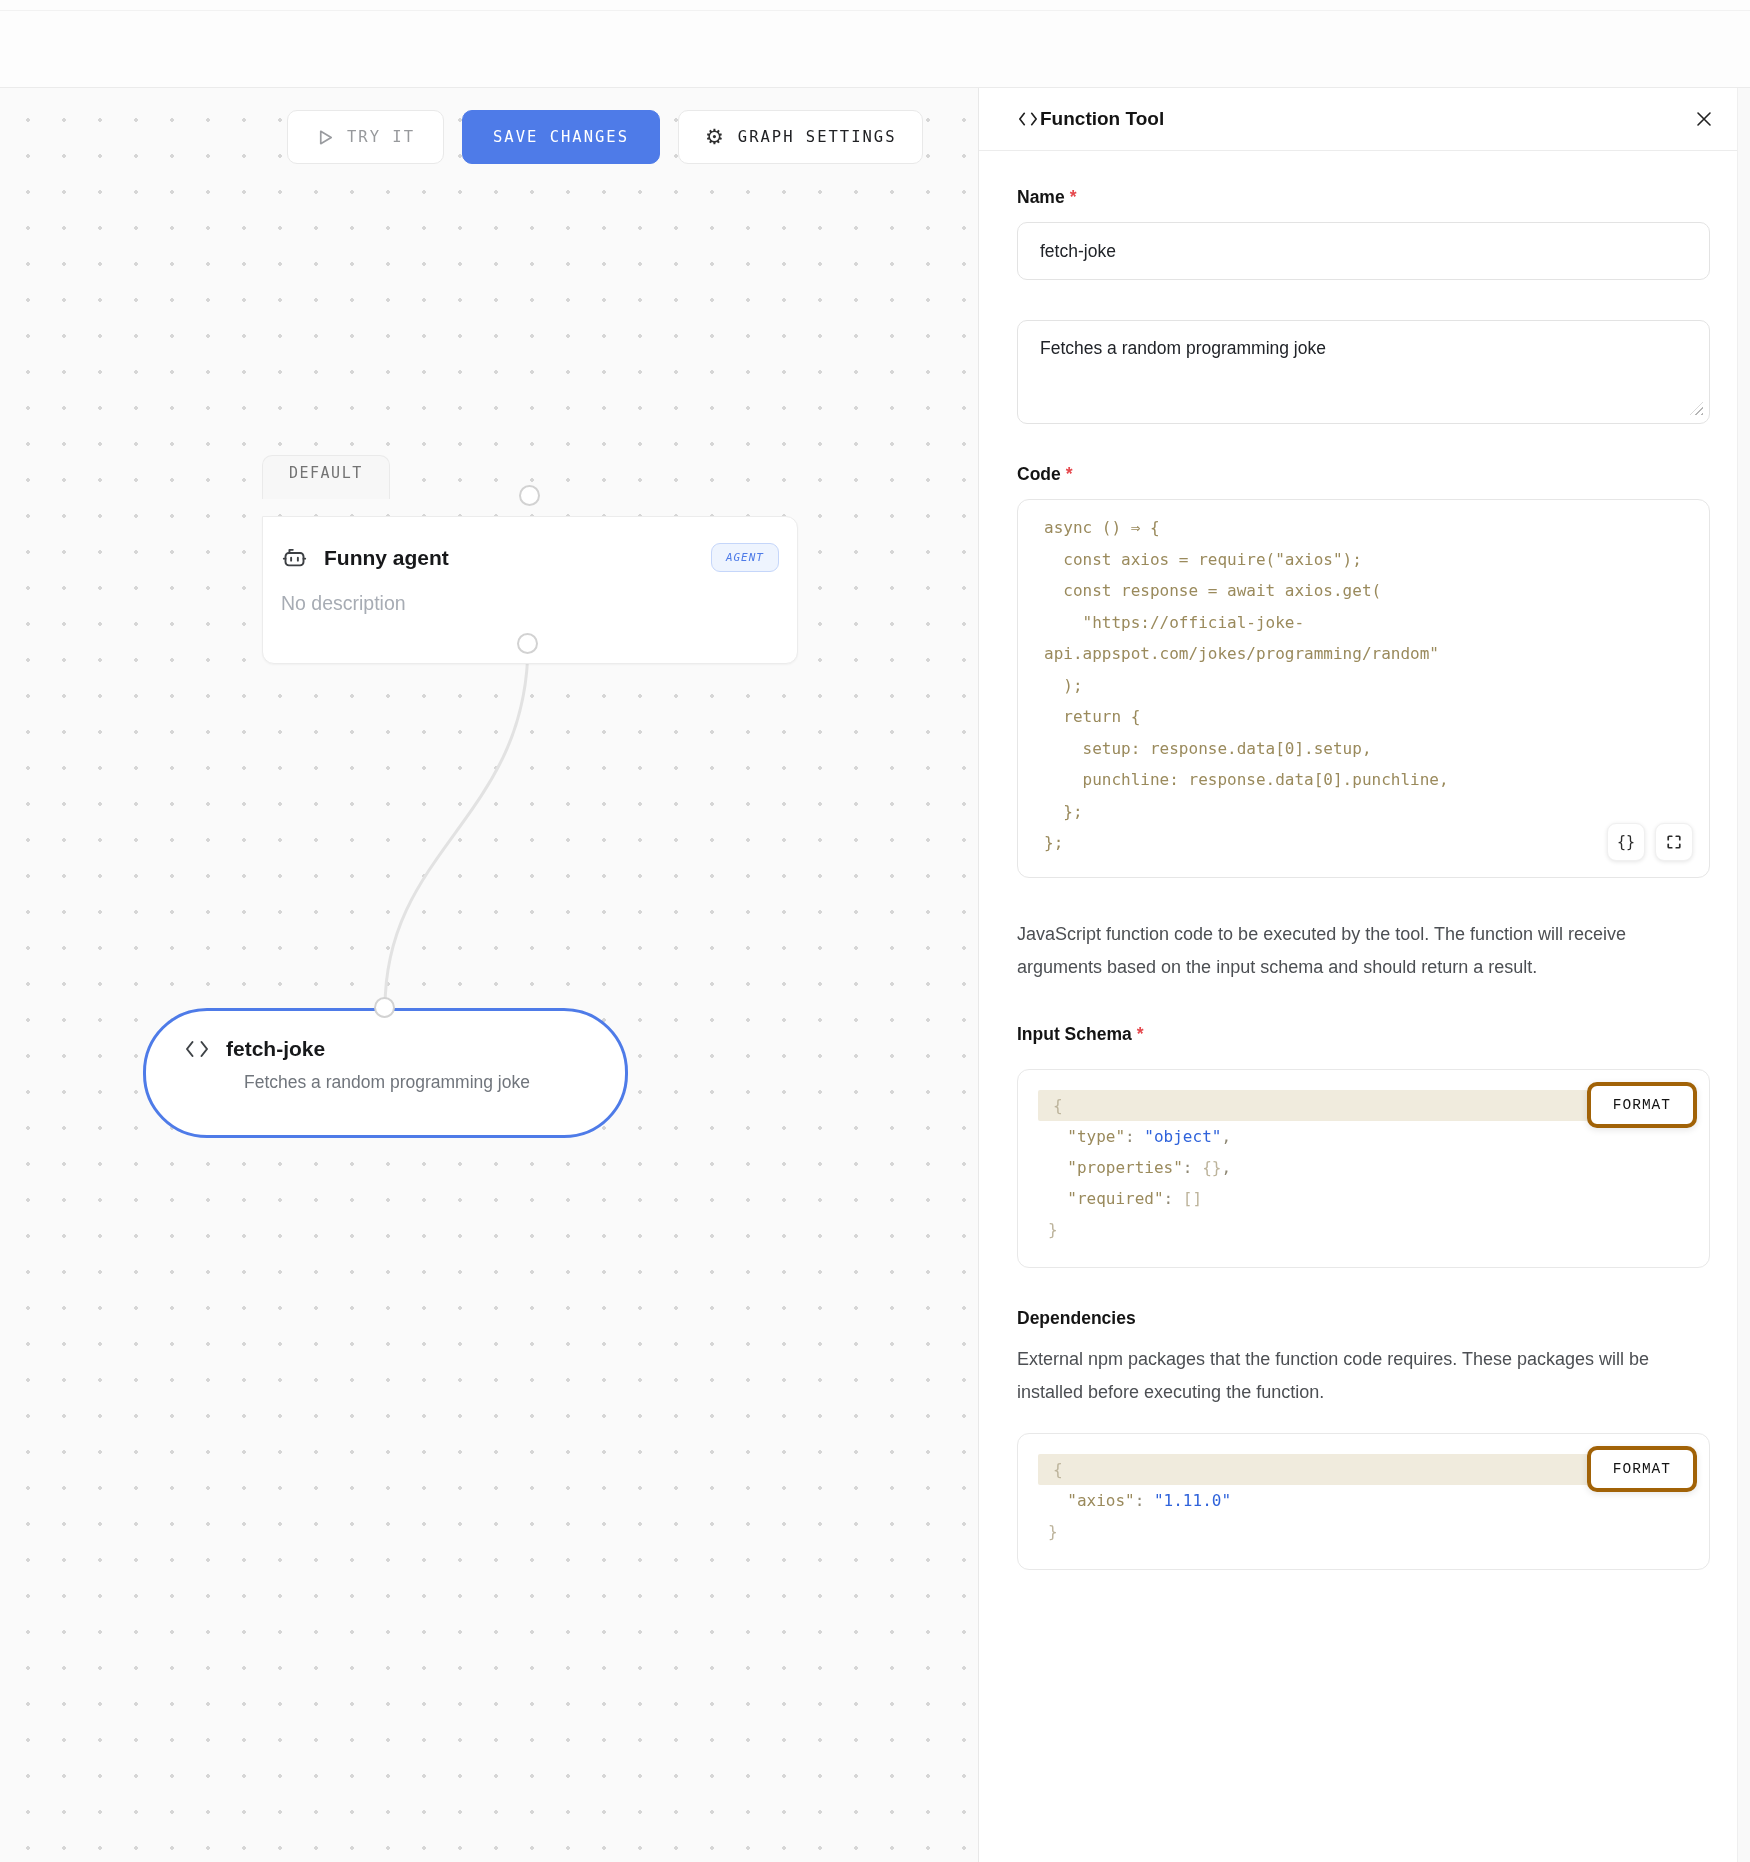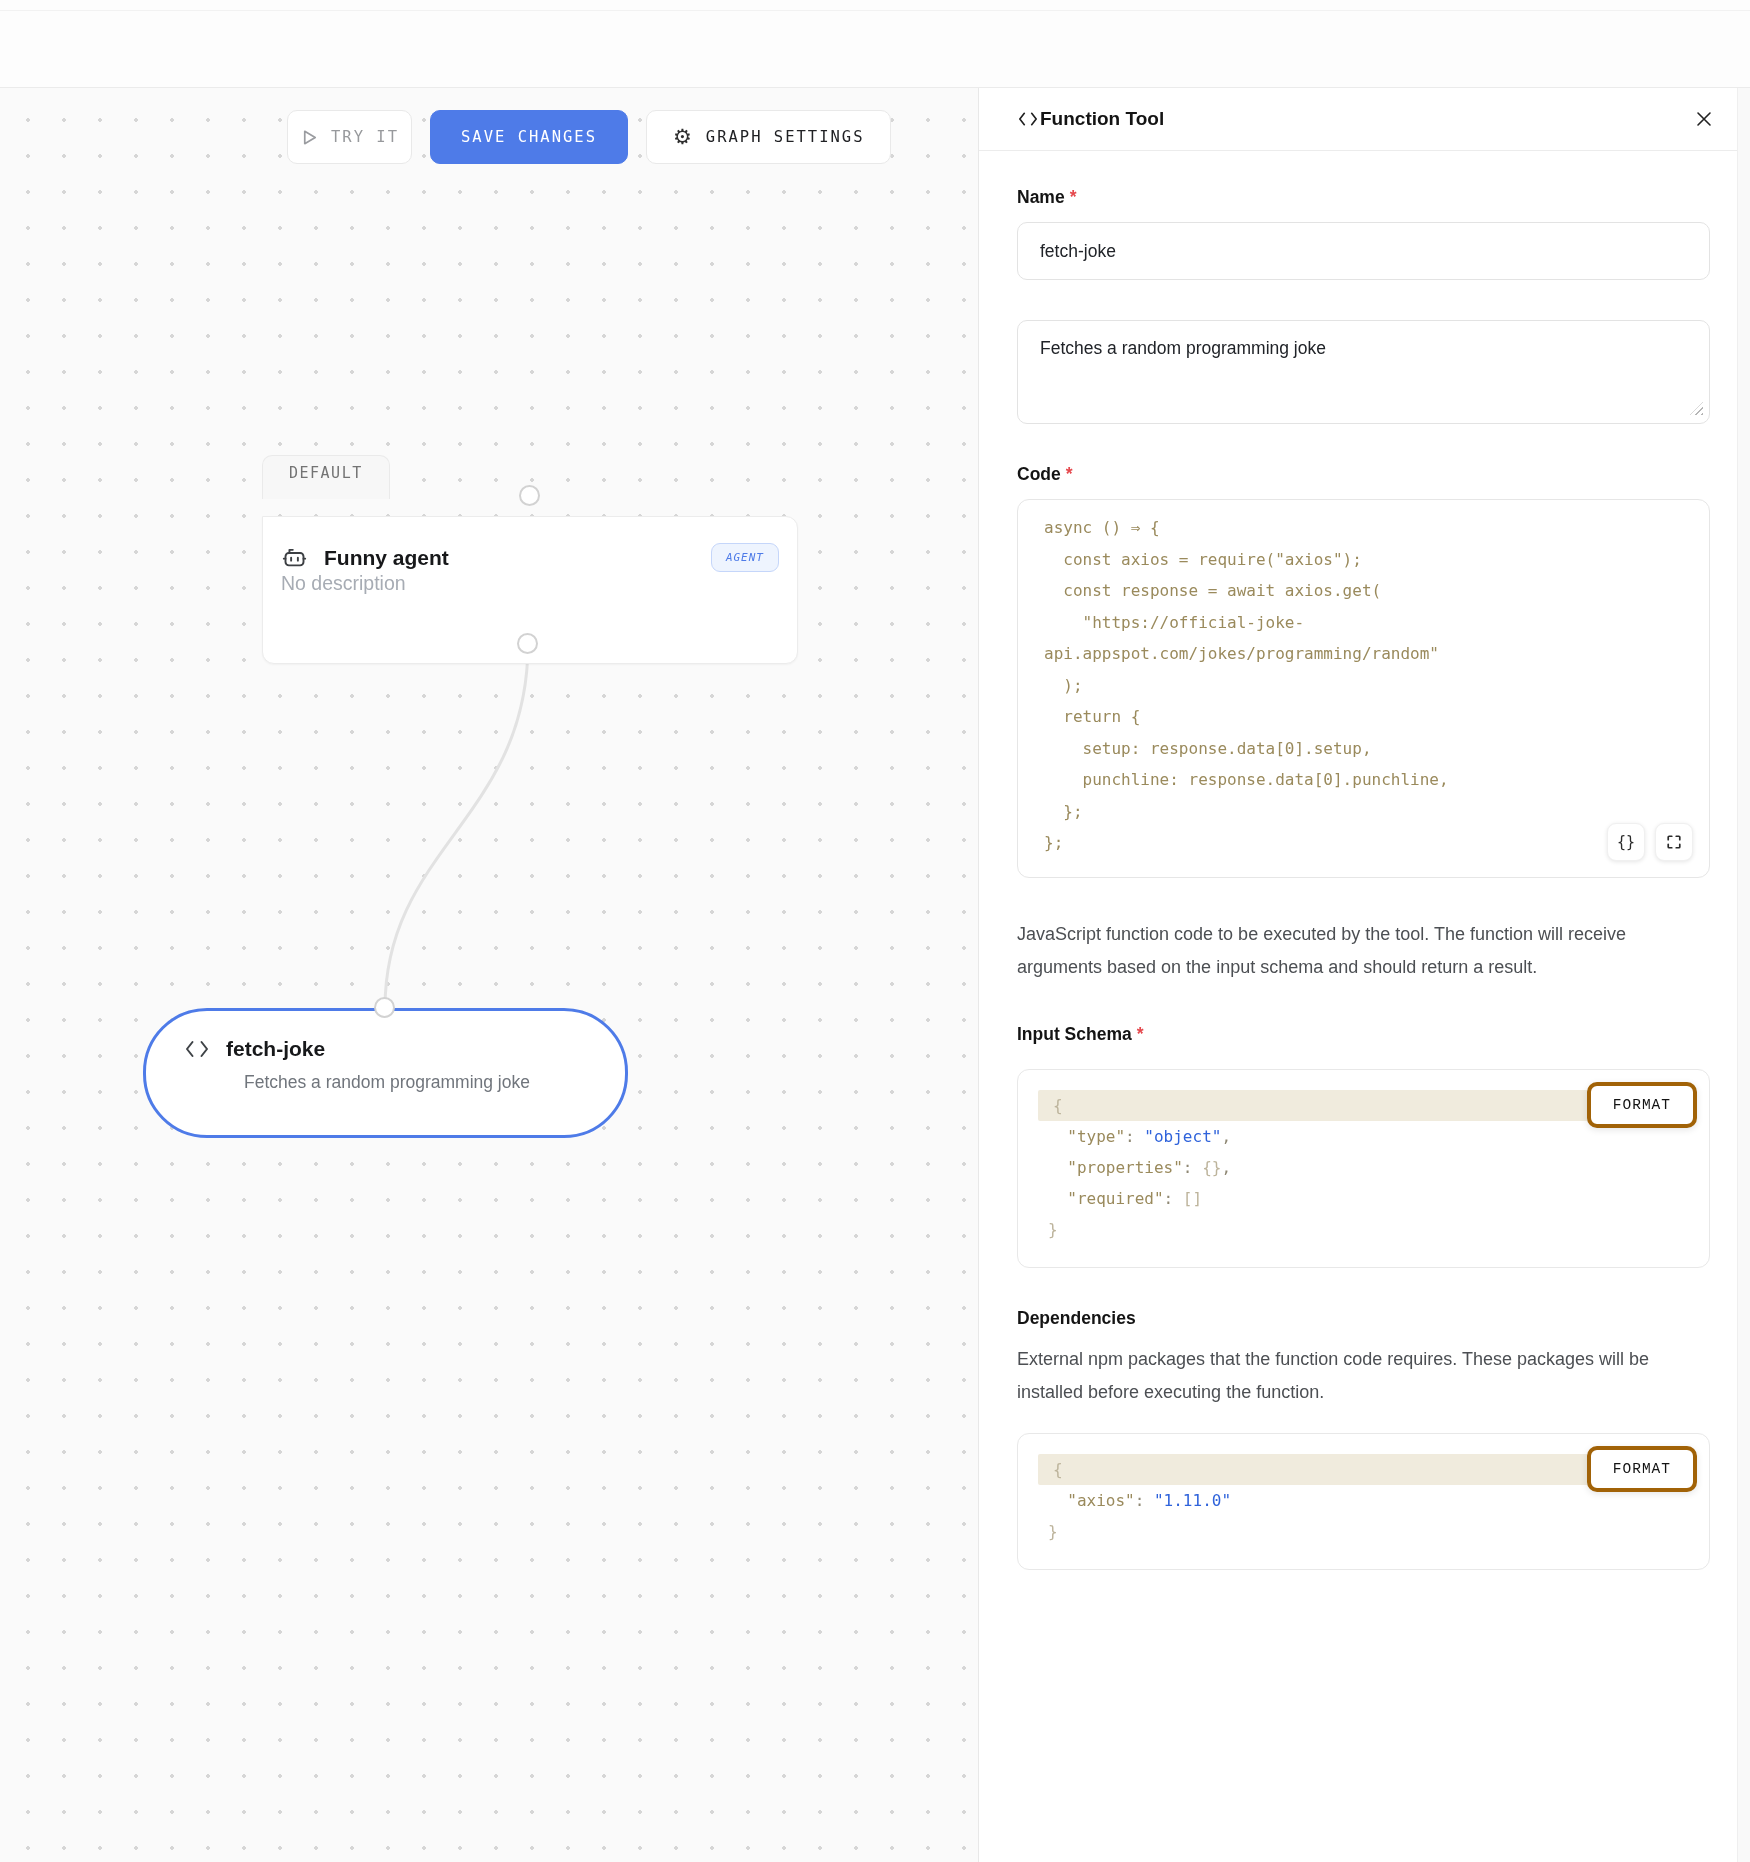--- a/index.html
+++ b/index.html
@@ -14,39 +14,39 @@
   .main { display:flex; height:1774px; }
 
   
   .canvas { position:relative; width:978px; height:100%; background:#FAFAFA;
     background-image:radial-gradient(circle, #D6D6D6 1.6px, transparent 1.7px);
     background-size:36px 36px; background-position:10px 14px; overflow:hidden; }
 
   .toolbar { position:absolute; left:287px; top:22px; display:flex; gap:18px; z-index:5; }
   .btn { display:flex; align-items:center; gap:12px; height:54px; border-radius:10px;
          font-family:"DejaVu Sans Mono", monospace; font-size:15.5px; letter-spacing:2px; cursor:pointer; }
-  .btn-tryit { padding:0 12px; background:#fff; border:1px solid #E9E9E9; color:#97999C; }
+  .btn-tryit { padding:0 28px; background:#fff; border:1px solid #E9E9E9; color:#97999C; }
   .btn-save  { padding:0 30px; background:#4E7BE8; border:1px solid #4E7BE8; color:#fff; }
   .btn-graph { padding:0 26px; background:#fff; border:1px solid #E9E9E9; color:#202124; }
   .gear-glyph { font-family:"DejaVu Sans", sans-serif; font-size:21px; color:#2F2F2F; line-height:1; }
 
   
   .default-tab { position:absolute; left:262px; top:367px; height:44px; padding:8px 26px;
        display:flex; align-items:flex-start; background:#F7F7F7; border:1px solid #EAEAEA;
        border-bottom:none; border-radius:10px 10px 0 0; font-size:15px; letter-spacing:1.5px;
        color:#737373; z-index:1; }
   .agent-card { position:absolute; left:262px; top:428px; width:536px; height:148px;
        background:#fff; border:1px solid #ECECEC; border-radius:0 12px 12px 12px;
        box-shadow:0 1px 2px rgba(0,0,0,.04); padding:26px 18px; z-index:2; }
   .node-row { display:flex; align-items:center; }
   .node-title { margin-left:16px; font-size:21px; font-weight:700; color:#17181A; }
   .agent-badge { margin-left:auto; font-family:"DejaVu Sans Mono", monospace; font-size:11px;
        letter-spacing:1px; color:#4E7BE8; background:#EEF4FE; border:1.5px solid #C5D6FA;
        border-radius:9px; padding:7px 14px;font-style:italic; }
-  .agent-desc { font-size:19.5px; color:#A7ACB4; }
+  .agent-desc { margin-top:20px; font-size:19.5px; color:#A7ACB4; }
 
   
   .tool-node { position:absolute; left:143px; top:920px; width:485px; height:130px;
        background:#fff; border:3px solid #4E7BE8; border-radius:64px; z-index:2;
        padding:26px 0 0 38px; }
   .tool-desc { margin-top:11px; margin-left:60px; font-size:17.5px; color:#70757C; }
 
   .handle { position:absolute; width:21px; height:21px; border-radius:50%;
        background:#fff; border:2.5px solid #D2D2D2; z-index:3; }
   .edges { position:absolute; left:0; top:0; width:978px; height:1774px; z-index:1; pointer-events:none; }

